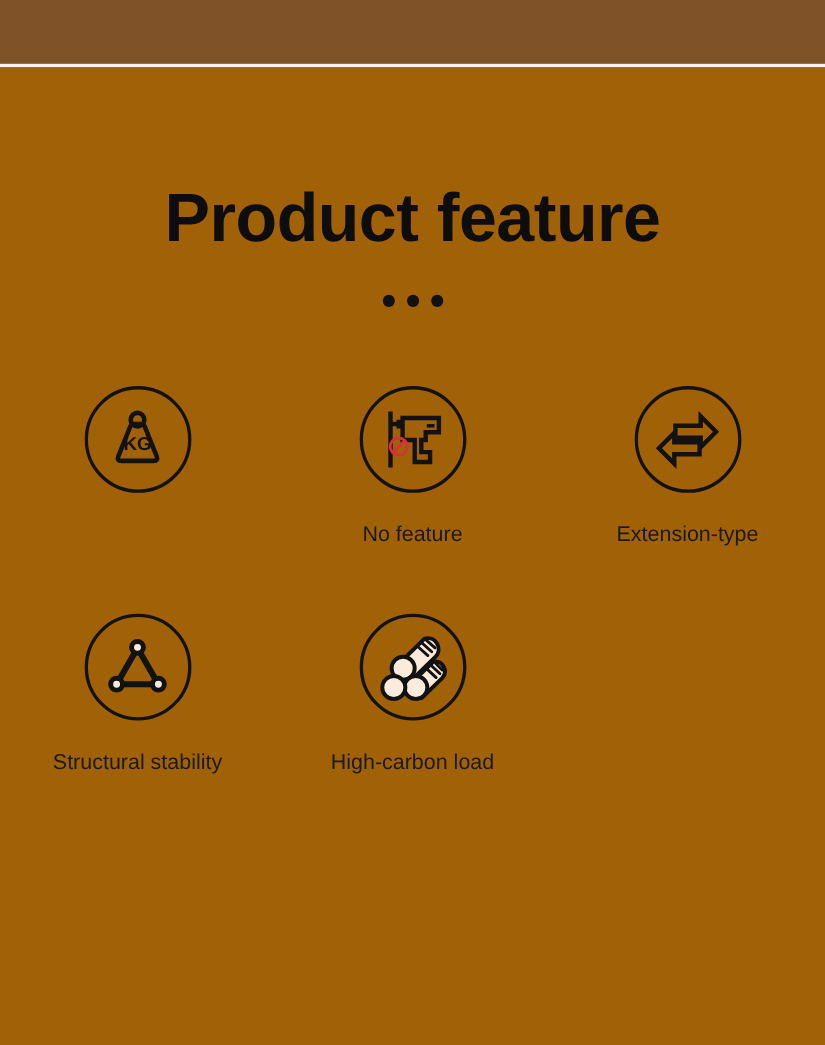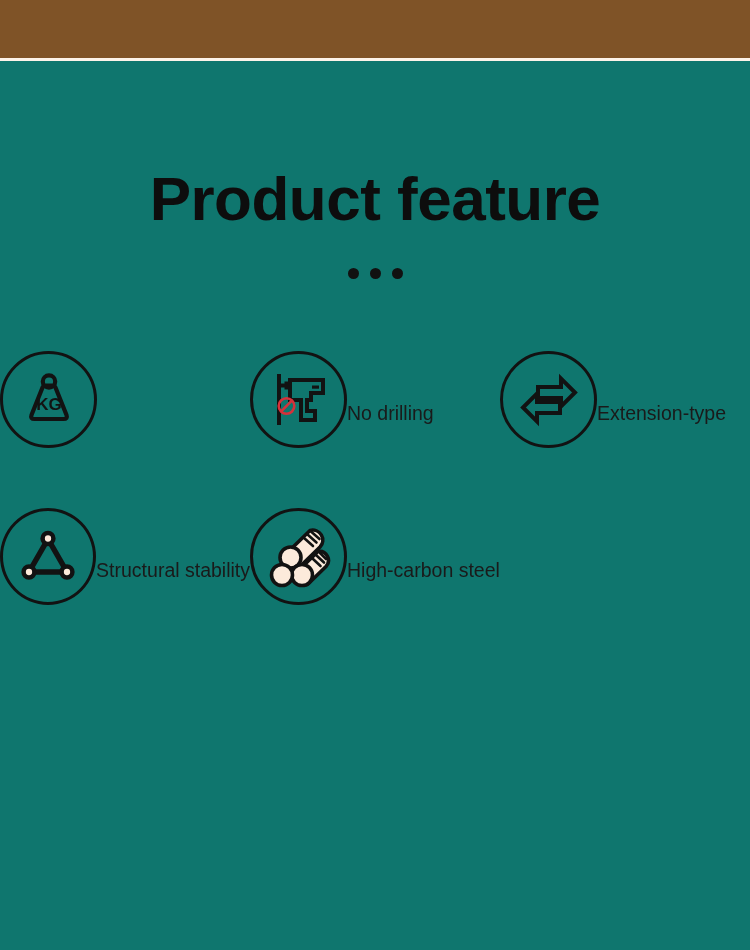--- a/index.html
+++ b/index.html
@@ -10,21 +10,21 @@
     width: 750px;
     height: 950px;
     background: #fceadb;
     font-family: "Liberation Sans", sans-serif;
     overflow: hidden;
   }
   .page {
     position: relative;
     width: 750px;
     height: 950px;
-    background: #0f766e;
+    background: #a16207;
   }
   .top-band {
     position: absolute;
     left: 0;
     top: 0;
     width: 750px;
     height: 58px;
     background: #7f5327;
   }
   .band-seam {
@@ -79,21 +79,21 @@
   .row {
     display: flex;
     width: 750px;
   }
   .row-2 {
     margin-top: 60px;
   }
   .cell {
     width: 250px;
     display: flex;
-    flex-direction: row;
+    flex-direction: column;
     align-items: center;
   }
   .icon-circle {
     width: 97px;
     height: 97px;
     border: 3px solid #121212;
     border-radius: 50%;
     display: flex;
     align-items: center;
     justify-content: center;
@@ -152,21 +152,21 @@
                 <path d="M21 14.5 L21 22.5" stroke-width="5"></path>
               </g>
               <path d="M24 13 L57 13 L57 26 L45 26 L45 33 L41 33 L41 44 L49 44 L49 53 L35 53 L35 33 L24 33 Z" fill="none" stroke="#121212" stroke-width="4" stroke-linejoin="miter"></path>
               <rect x="46" y="18.5" width="7" height="3.2" fill="#121212"></rect>
               <g>
                 <circle cx="20.5" cy="39" r="7.8" fill="none" stroke="#d6313a" stroke-width="2.6"></circle>
                 <line x1="15.2" y1="44.3" x2="25.8" y2="33.7" stroke="#d6313a" stroke-width="2.6"></line>
               </g>
             </svg>
           </div>
-          <div class="icon-label">No drilling</div>
+          <div class="icon-label">No feature</div>
         </div>
 
         <div class="cell">
           <div class="icon-circle">
             <svg width="66" height="66" viewBox="0 0 66 66" aria-hidden="true">
               <g fill="none" stroke="#121212" stroke-width="4" stroke-linejoin="miter" stroke-linecap="butt">
                 <path d="M22 20 L45 20 L45 11.5 L59 25.5 L45 39.5 L45 31 L22 31 Z"></path>
                 <path d="M44 35 L21 35 L21 26.5 L7 40.5 L21 54.5 L21 46 L44 46 Z"></path>
               </g>
             </svg>
@@ -216,20 +216,20 @@
                 <line x1="54" y1="29" x2="60" y2="35"></line>
                 <line x1="46.5" y1="34.5" x2="54.5" y2="42"></line>
               </g>
               <g stroke="#121212" stroke-width="3.6" fill="#fceadb">
                 <circle cx="24.5" cy="33.5" r="10.5"></circle>
                 <circle cx="36" cy="51" r="10.5"></circle>
                 <circle cx="16" cy="51" r="10.5"></circle>
               </g>
             </svg>
           </div>
-          <div class="icon-label">High-carbon steel</div>
+          <div class="icon-label">High-carbon load</div>
         </div>
 
       </div>
 
     </div>
   </div>
 </div>
 
 </body></html>

